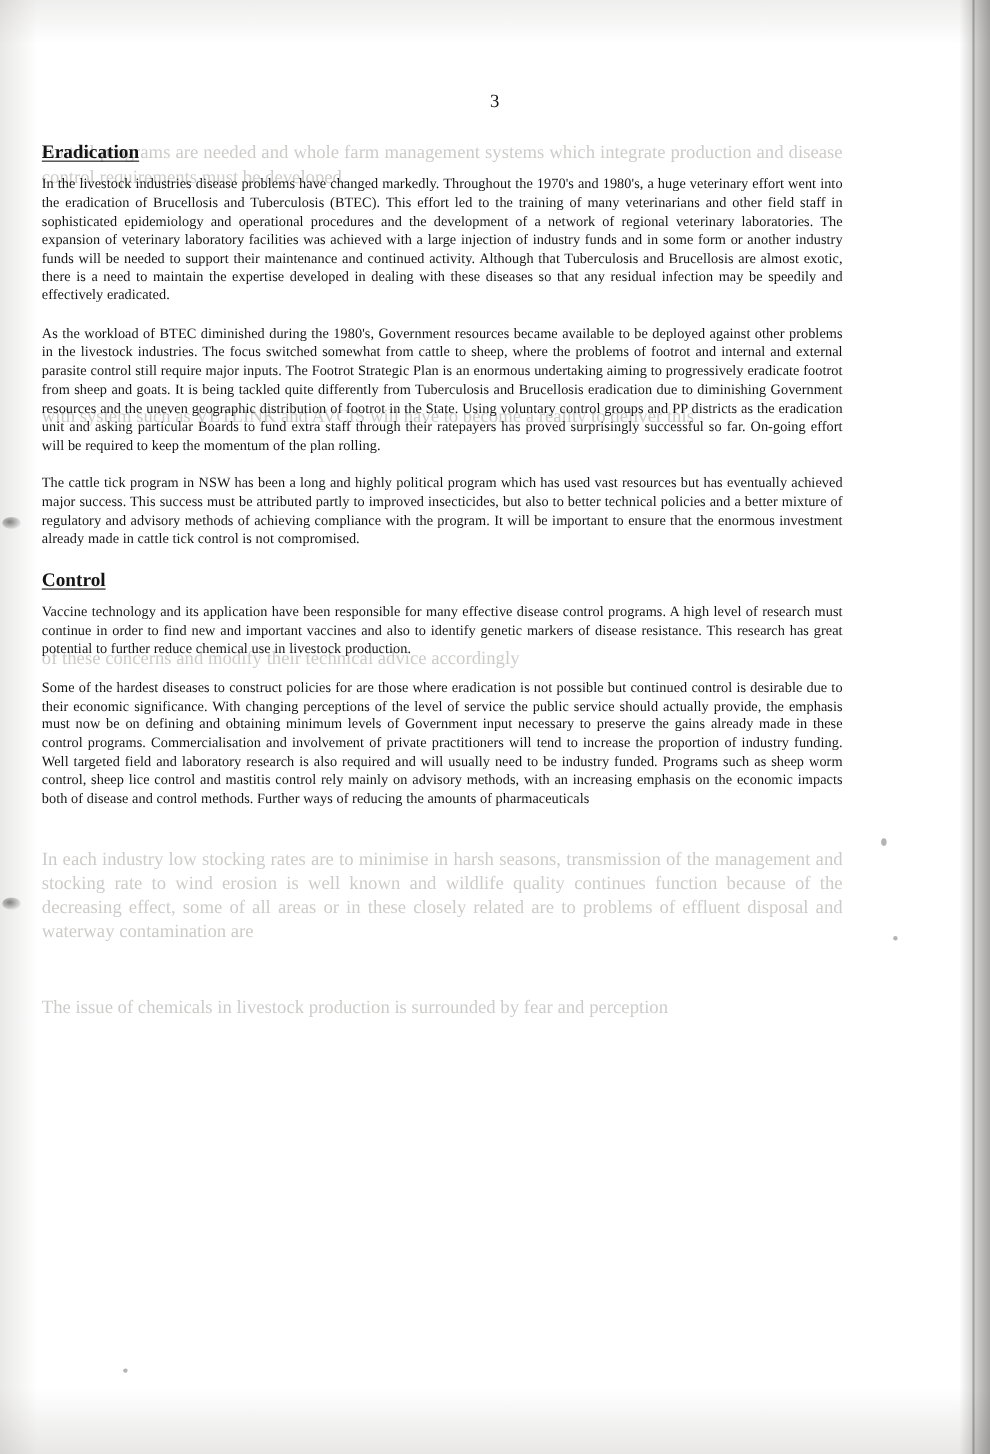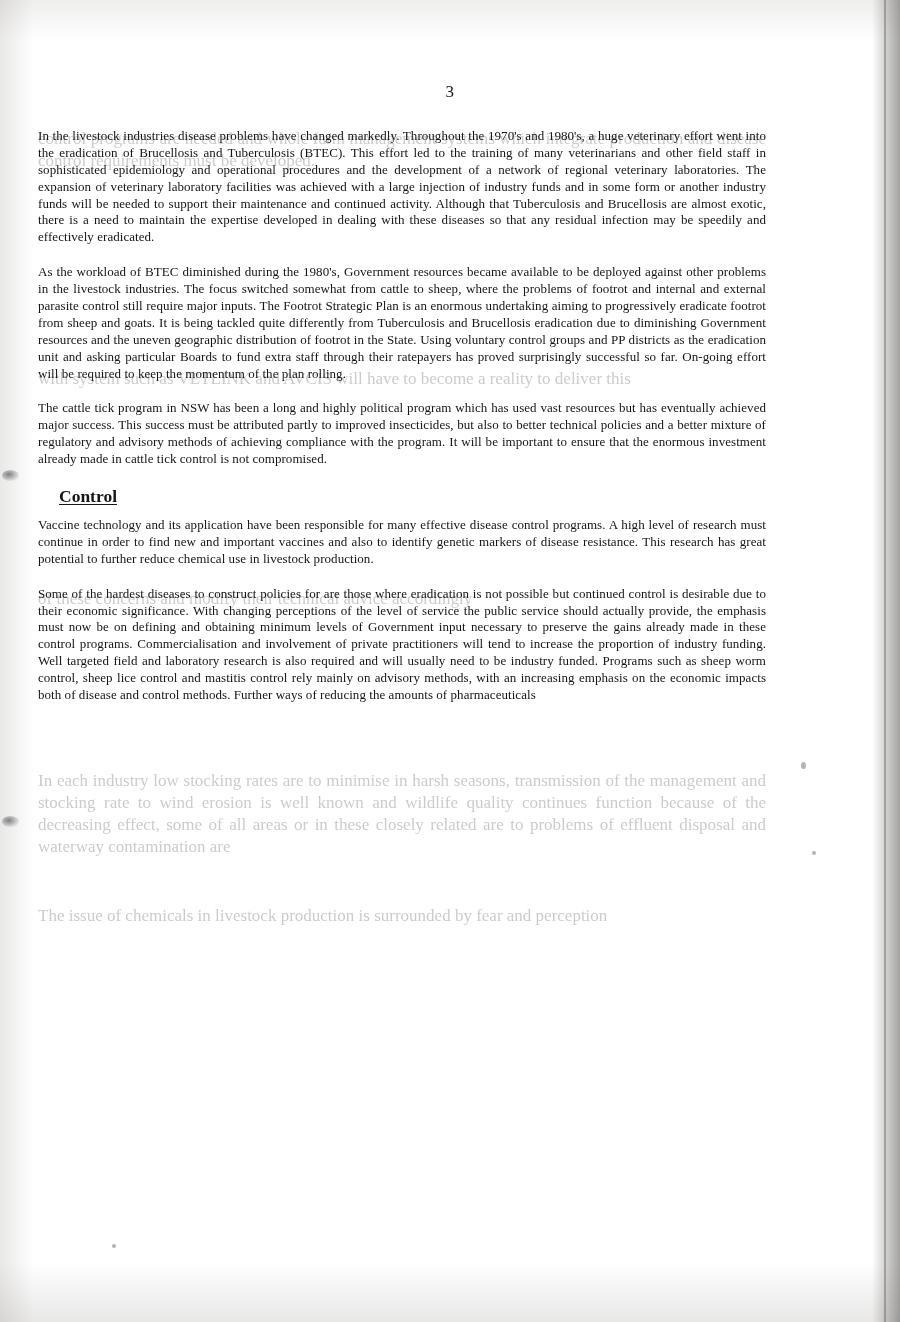--- a/index.html
+++ b/index.html
@@ -67,21 +67,21 @@
     width: 728px;
     z-index: 5;
   }
 
   .heading {
     font-size: 17.5px;
     margin: 0 0 10px 0;
     text-decoration: underline;
     text-underline-offset: 2px;
   }
-  .heading.second { margin-top: 4px; margin-left: 21px; }
+  .heading.second { margin-top: 4px; }
 
   p.para {
     margin: 0 0 18px 0;
     font-size: 13px;
     line-height: 1.30;
     text-align: justify;
     letter-spacing: 0.05px;
   }
 
   
@@ -133,20 +133,21 @@
   <div class="ghost ghost-a">control programs are needed and whole farm management systems which integrate production and disease control requirements must be developed.</div>
   <div class="ghost ghost-b">with system such as VETLINK and AVCIS will have to become a reality to deliver this</div>
   <div class="ghost ghost-c">of these concerns and modify their technical advice accordingly</div>
   <div class="ghost ghost-d">In each industry low stocking rates are to minimise in harsh seasons, transmission of the management and stocking rate to wind erosion is well known and wildlife quality continues function because of the decreasing effect, some of all areas or in these closely related are to problems of effluent disposal and waterway contamination are</div>
   <div class="ghost ghost-e">The issue of chemicals in livestock production is surrounded by fear and perception</div>
 
   <div class="page-number">3</div>
 
   <div class="content">
 
+    <h2 class="heading">Eradication</h2>
 
     <p class="para">In the livestock industries disease problems have changed markedly. Throughout the 1970's and 1980's, a huge veterinary effort went into the eradication of Brucellosis and Tuberculosis (BTEC). This effort led to the training of many veterinarians and other field staff in sophisticated epidemiology and operational procedures and the development of a network of regional veterinary laboratories. The expansion of veterinary laboratory facilities was achieved with a large injection of industry funds and in some form or another industry funds will be needed to support their maintenance and continued activity. Although that Tuberculosis and Brucellosis are almost exotic, there is a need to maintain the expertise developed in dealing with these diseases so that any residual infection may be speedily and effectively eradicated.</p>
     <p class="para">As the workload of BTEC diminished during the 1980's, Government resources became available to be deployed against other problems in the livestock industries. The focus switched somewhat from cattle to sheep, where the problems of footrot and internal and external parasite control still require major inputs. The Footrot Strategic Plan is an enormous undertaking aiming to progressively eradicate footrot from sheep and goats. It is being tackled quite differently from Tuberculosis and Brucellosis eradication due to diminishing Government resources and the uneven geographic distribution of footrot in the State. Using voluntary control groups and PP districts as the eradication unit and asking particular Boards to fund extra staff through their ratepayers has proved surprisingly successful so far. On-going effort will be required to keep the momentum of the plan rolling.</p>
     <p class="para">The cattle tick program in NSW has been a long and highly political program which has used vast resources but has eventually achieved major success. This success must be attributed partly to improved insecticides, but also to better technical policies and a better mixture of regulatory and advisory methods of achieving compliance with the program. It will be important to ensure that the enormous investment already made in cattle tick control is not compromised.</p>
 
     <h2 class="heading second">Control</h2>
 
     <p class="para">Vaccine technology and its application have been responsible for many effective disease control programs. A high level of research must continue in order to find new and important vaccines and also to identify genetic markers of disease resistance. This research has great potential to further reduce chemical use in livestock production.</p>
     <p class="para">Some of the hardest diseases to construct policies for are those where eradication is not possible but continued control is desirable due to their economic significance. With changing perceptions of the level of service the public service should actually provide, the emphasis must now be on defining and obtaining minimum levels of Government input necessary to preserve the gains already made in these control programs. Commercialisation and involvement of private practitioners will tend to increase the proportion of industry funding. Well targeted field and laboratory research is also required and will usually need to be industry funded. Programs such as sheep worm control, sheep lice control and mastitis control rely mainly on advisory methods, with an increasing emphasis on the economic impacts both of disease and control methods. Further ways of reducing the amounts of pharmaceuticals</p>
 

